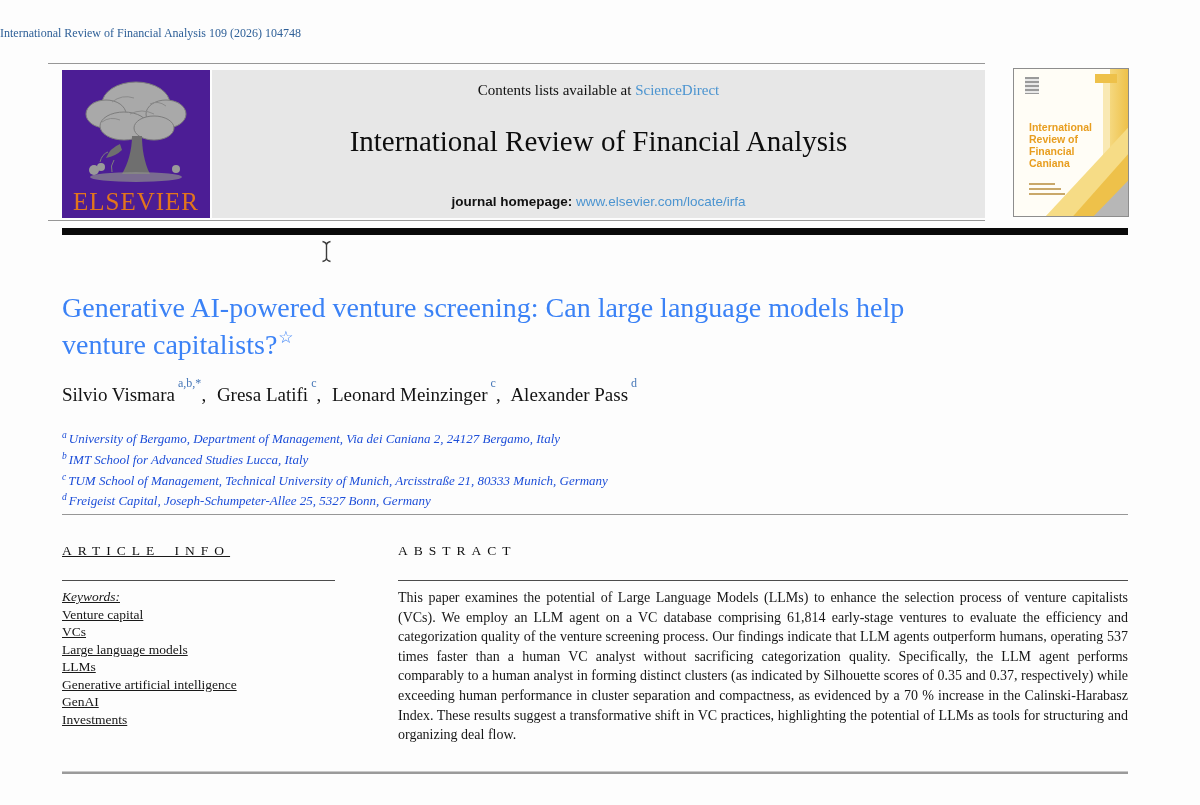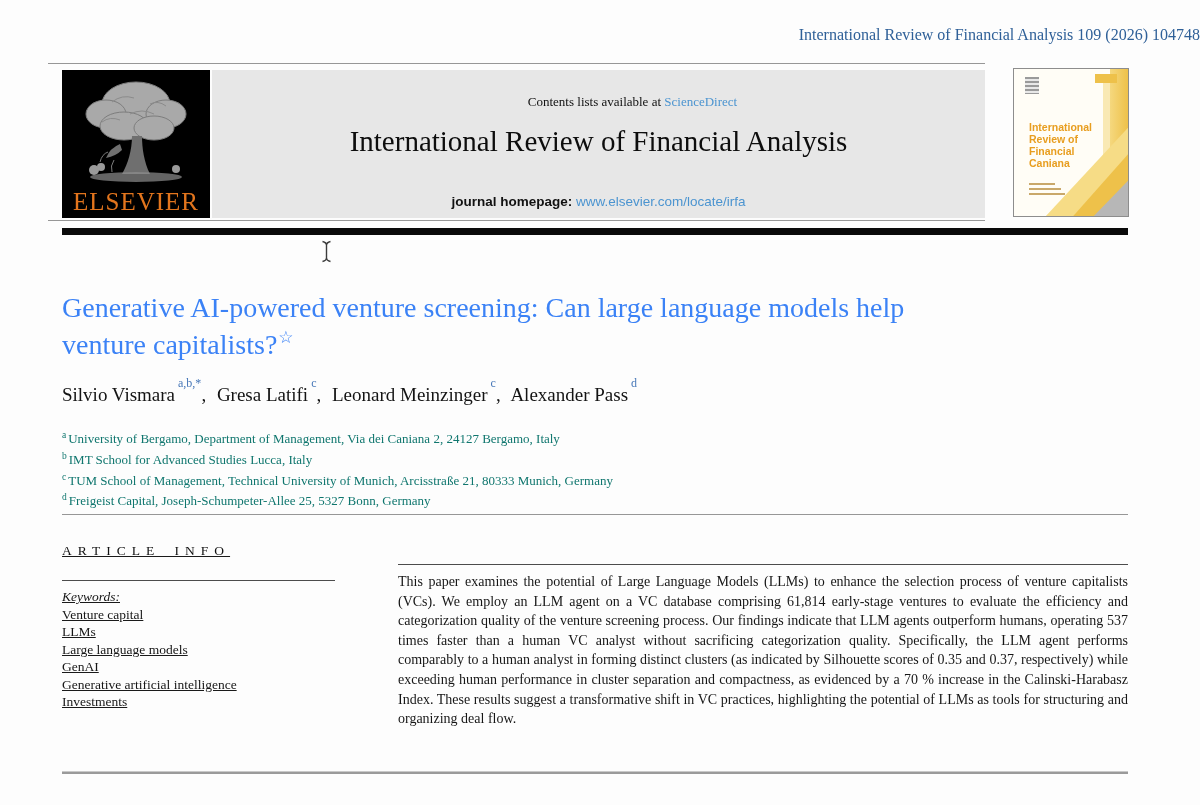--- a/index.html
+++ b/index.html
@@ -6,34 +6,34 @@
   body{
     width:1200px;height:805px;position:relative;
     background:#fdfdfd;overflow:hidden;
     font-family:"Liberation Serif", serif;color:#1a1a1a;
     -webkit-font-smoothing:antialiased;
   }
   .abs{position:absolute;}
   a, .link{text-decoration:none;cursor:pointer;}
 
   
-  .citation{left:0;top:26px;width:1200px;text-align:right;
-    font-size:16px;color:#2f6098;}
+  .citation{left:0;top:26px;width:1200px;text-align:left;
+    font-size:12px;color:#2f6098;}
 
   
   .rule{background:#979797;height:1px;}
   .rule-dark{background:#4c4c4c;height:1px;}
   .rule-thick{background:#9a9a9a;height:2px;border-top:1px solid #c9c9c9;}
 
   
-  .logo-area{left:62px;top:70px;width:148px;height:148px;background:#000000;text-align:center;text-decoration:underline;}
+  .logo-area{left:62px;top:70px;width:148px;height:148px;background:#4c1d95;text-align:center;text-decoration:underline;}
   .elsevier-word{position:absolute;left:0;top:118px;width:148px;text-align:center;
     font-size:25px;letter-spacing:1px;color:#e2751d;font-family:"Liberation Serif",serif;}
   .graybox{left:212px;top:70px;width:773px;height:148px;background:#e7e7e7;text-align:center;}
-  .contents-line{position:absolute;left:0;top:24px;width:100%;font-size:13px;color:#111;padding-left:34px;}
+  .contents-line{position:absolute;left:0;top:12px;width:100%;font-size:15px;color:#111;}
   .sciencedirect{color:#4b94d0;}
   .journal-title{position:absolute;left:0;top:55px;width:100%;font-size:29px;color:#0d0d0d;}
   .homepage-line{position:absolute;left:0;top:124px;width:100%;
     font-family:"Liberation Sans",sans-serif;font-size:13.5px;font-weight:bold;color:#111;}
   .homepage-url{color:#4b94d0;font-weight:normal;}
 
   
   .cover{left:1013px;top:68px;width:114px;height:147px;background:#fffdf6;
     border:1px solid #8d8d8d;overflow:hidden;}
   .cover *{position:absolute;}
@@ -57,21 +57,21 @@
 
   
   .ibeam{left:320px;top:240px;}
 
   
   .title{left:62px;top:289px;width:980px;font-size:28px;line-height:37px;color:#3b82f6;}
   .title-mark{font-size:17px;position:relative;top:-11px;margin-left:1px;}
   .authors{left:62px;top:383px;width:980px;font-size:19px;color:#141414;}
   .author{margin-right:6px;}
   .sup-blue{color:#4878b8;font-size:12px;position:relative;top:-7px;margin-left:3px;}
-  .affils{left:62px;top:427px;width:760px;font-size:13px;line-height:17.5px;color:#0f766e;}
+  .affils{left:62px;top:427px;width:760px;font-style:italic;font-size:13px;line-height:17.5px;color:#1d4ed8;}
   .affil sup{font-size:9.5px;margin-right:2px;}
 
   
   .sec-heading{font-size:13.5px;letter-spacing:6px;word-spacing:5px;color:#111;}
   .col-left{left:62px;top:543px;width:273px;text-decoration:underline;}
   .col-left .rule-dark{margin-top:21px;margin-bottom:7px;}
   .keywords{font-size:13.5px;line-height:17.5px;color:#161616;}
   .kw-label{font-style:italic;}
   .col-right{left:398px;top:543px;width:730px;}
   .col-right .rule-dark{margin-top:21px;margin-bottom:7px;}
@@ -175,26 +175,28 @@
 </div>
 
 <div class="abs rule" style="left:62px;top:514px;width:1066px;"></div>
 
 <div class="abs col-left">
   <div class="sec-heading">ARTICLE INFO</div>
   <div class="rule-dark"></div>
   <div class="keywords">
     <div class="kw-label">Keywords:</div>
     <div>Venture capital</div>
+    <div>VCs</div>
+    <div>Large language models</div>
     <div>LLMs</div>
-    <div>Large language models</div>
+    <div>Generative artificial intelligence</div>
     <div>GenAI</div>
-    <div>Generative artificial intelligence</div>
     <div>Investments</div>
   </div>
 </div>
 
 <div class="abs col-right">
+  <div class="sec-heading">ABSTRACT</div>
   <div class="rule-dark"></div>
   <div class="abstract-text">This paper examines the potential of Large Language Models (LLMs) to enhance the selection process of venture capitalists (VCs). We employ an LLM agent on a VC database comprising 61,814 early-stage ventures to evaluate the efficiency and categorization quality of the venture screening process. Our findings indicate that LLM agents outperform humans, operating 537 times faster than a human VC analyst without sacrificing categorization quality. Specifically, the LLM agent performs comparably to a human analyst in forming distinct clusters (as indicated by Silhouette scores of 0.35 and 0.37, respectively) while exceeding human performance in cluster separation and compactness, as evidenced by a 70 % increase in the Calinski-Harabasz Index. These results suggest a transformative shift in VC practices, highlighting the potential of LLMs as tools for structuring and organizing deal flow.</div>
 </div>
 
 <div class="abs rule-thick" style="left:62px;top:771px;width:1066px;"></div>
 
 </body></html>

